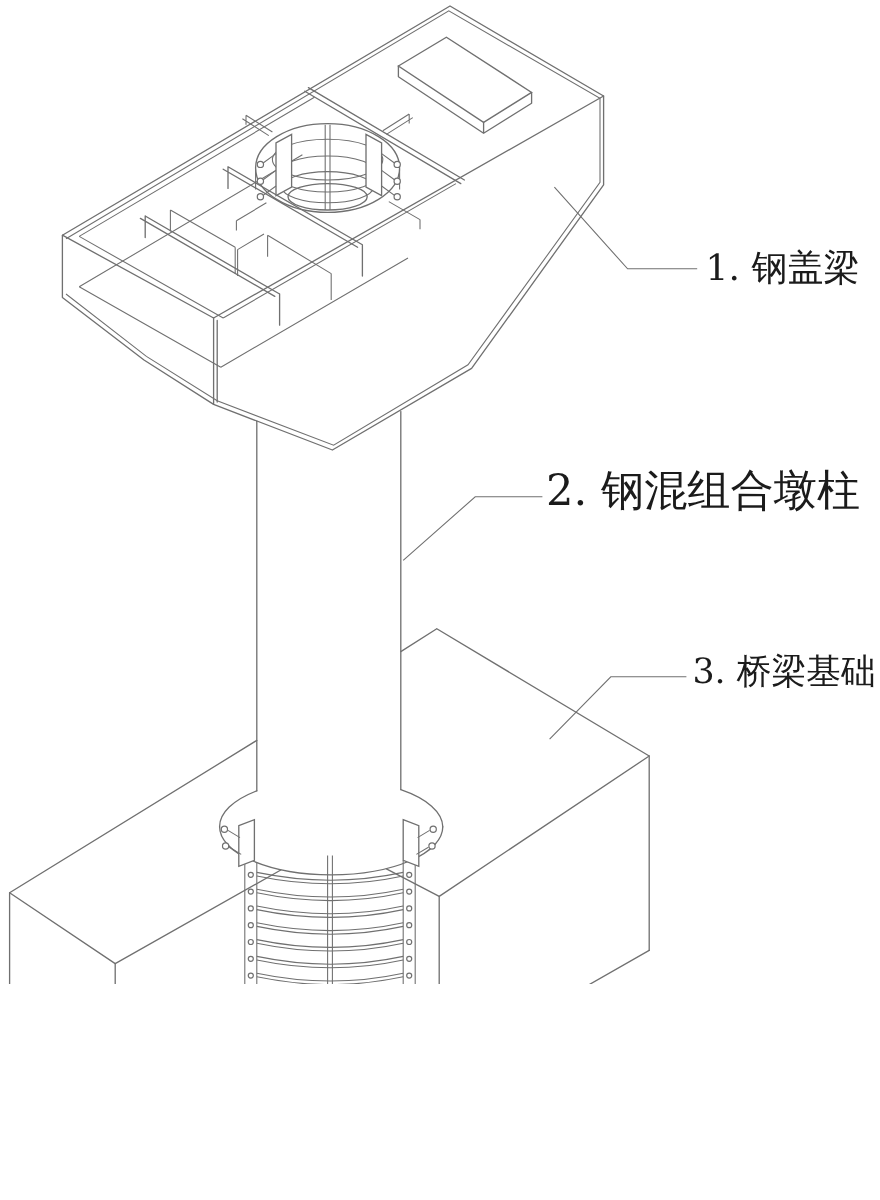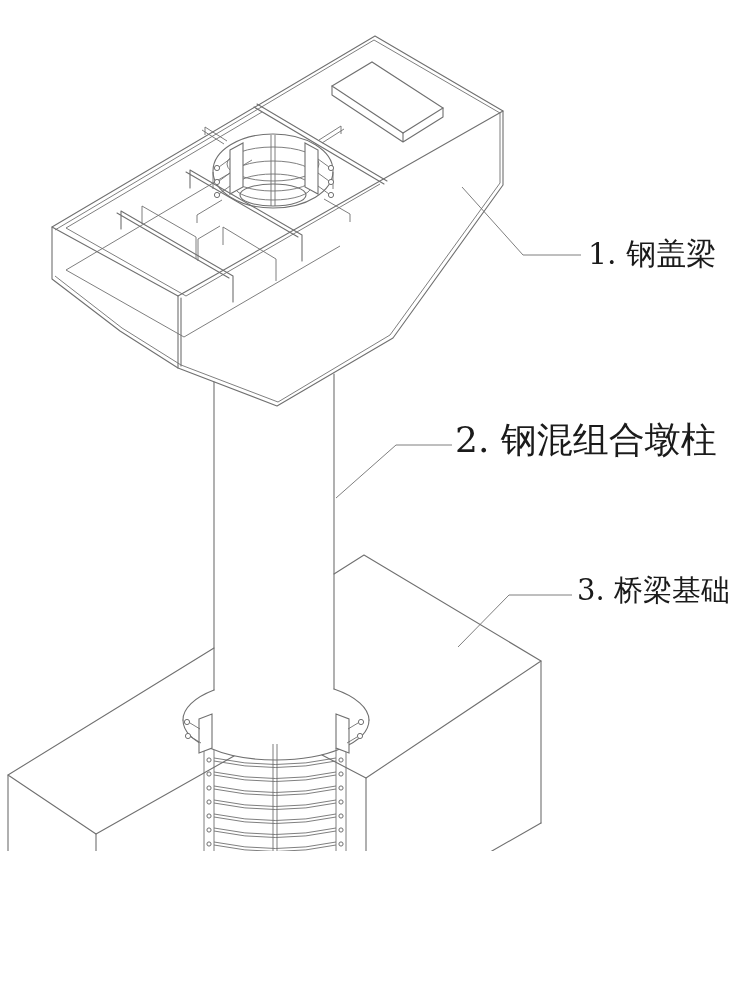--- a/index.html
+++ b/index.html
@@ -1,16 +1,16 @@
 <!DOCTYPE html>
 <html style="--line-color: #707070; --text-color: #1b1b1b; --bg: #ffffff;"><head>
 <meta charset="utf-8">
 <style>
   html,body{margin:0;padding:0;background:#ffffff;}
-  #stage{position:relative;width:733px;height:820px;background:var(--bg,#ffffff);overflow:hidden;margin-top:31px;}
+  #stage{position:relative;width:733px;height:820px;background:var(--bg,#ffffff);overflow:hidden;}
   svg{display:block;}
   .ln{stroke:var(--line-color,#707070);fill:none;stroke-width:1.1;stroke-linecap:round;stroke-linejoin:round;}
   .ln-thin{stroke:var(--line-color,#707070);fill:none;stroke-width:0.9;}
   .plate{fill:#ffffff;stroke:var(--line-color,#707070);stroke-width:1.1;}
   .stud{fill:#ffffff;stroke:var(--line-color,#707070);stroke-width:1;}
   .dot{fill:#ffffff;stroke:var(--line-color,#707070);stroke-width:1;}
   .fig-label{font-family:"DejaVu Serif","Liberation Serif",serif;fill:var(--text-color,#1b1b1b);}
 </style>
 </head>
 <body>

